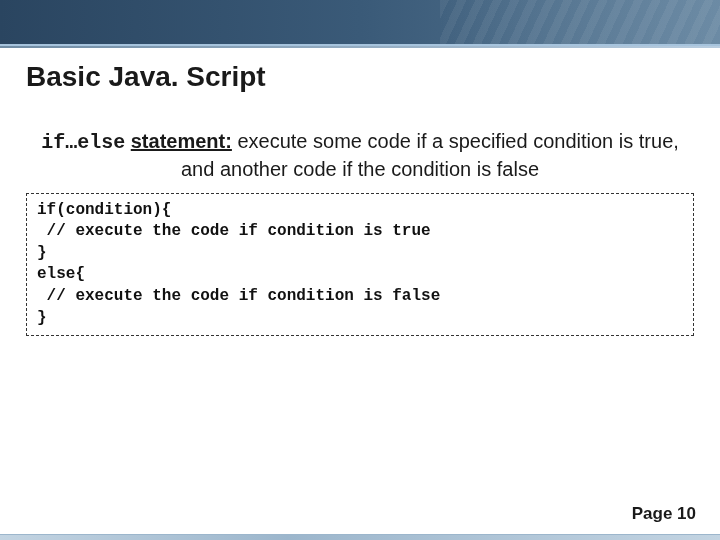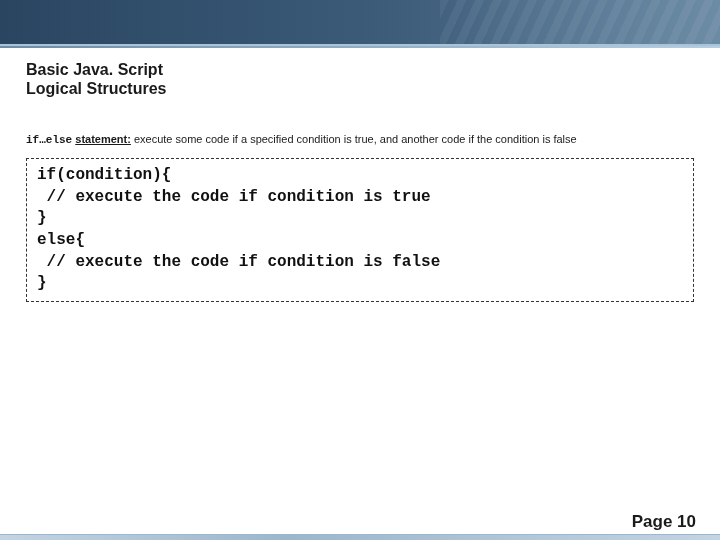--- a/index.html
+++ b/index.html
@@ -28,31 +28,32 @@
     position: absolute;
     right: 0; top: 0; bottom: 0; width: 280px;
     background:
       repeating-linear-gradient(115deg, rgba(255,255,255,0.06) 0 8px, rgba(0,0,0,0) 8px 16px),
       linear-gradient(to right, rgba(90,122,149,0) 0%, rgba(120,150,175,0.6) 100%);
   }
   .content {
     padding: 14px 26px 0 26px;
   }
   .title {
-    font-size: 16px;
+    font-size: 28px;
     font-weight: bold;
     color: #1a1a1a;
     line-height: 1.2;
     margin-bottom: 34px;
   }
   .desc {
-    font-size: 11px;
+    font-size: 20px;
     color: #1a1a1a;
     line-height: 1.35;
     margin-bottom: 10px;
+    text-align: center;
   }
   .desc .mono-kw {
     font-family: "Courier New", Courier, monospace;
     font-weight: bold;
   }
   .desc .stmt {
     font-weight: bold;
     text-decoration: underline;
   }
   .code-box {
@@ -64,21 +65,21 @@
     line-height: 1.35;
     white-space: pre;
     color: #111;
     margin: 2px 0 0 0;
   }
   .footer {
     position: absolute;
     left: 0; right: 0; bottom: 0;
     height: 44px;
     display: flex;
-    align-items: flex-end;
+    align-items: center;
     justify-content: flex-end;
     padding-right: 24px;
   }
   .footer-bar {
     position: absolute;
     left: 0; right: 0; bottom: 0; height: 6px;
     background: linear-gradient(to right, #c3d4e2 0%, #9cb6cc 40%, #c3d4e2 100%);
     border-top: 1px solid #9cb6cc;
   }
   .page-label {
@@ -94,21 +95,20 @@
 <body>
 
 <div class="top-band">
   <div class="top-texture"></div>
 </div>
 
 <div class="content">
 
   <div class="title">
     <span>Basic Java. Script</span><br>
-    <span>Logical Structures</span>
   </div>
 
   <p class="desc">
     <span class="mono-kw">if…else</span>
     <span> </span><span class="stmt">statement:</span><span> execute some code if a specified condition is true, and another code if the condition is false</span>
   </p>
 
   <div class="code-box"><span>if(condition){</span>
 <span> // execute the code if condition is true</span>
 <span>}</span>

